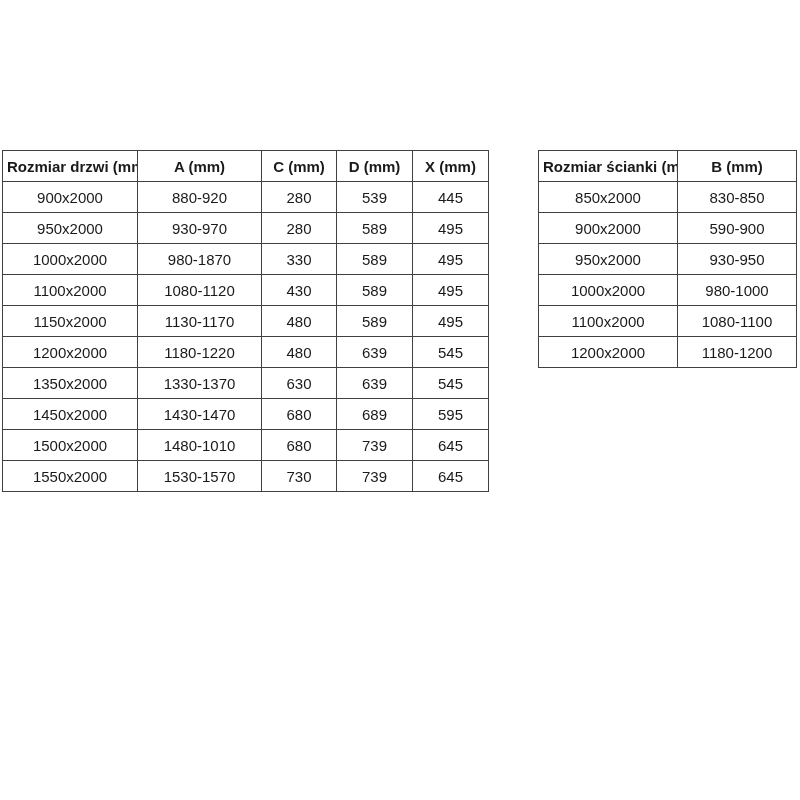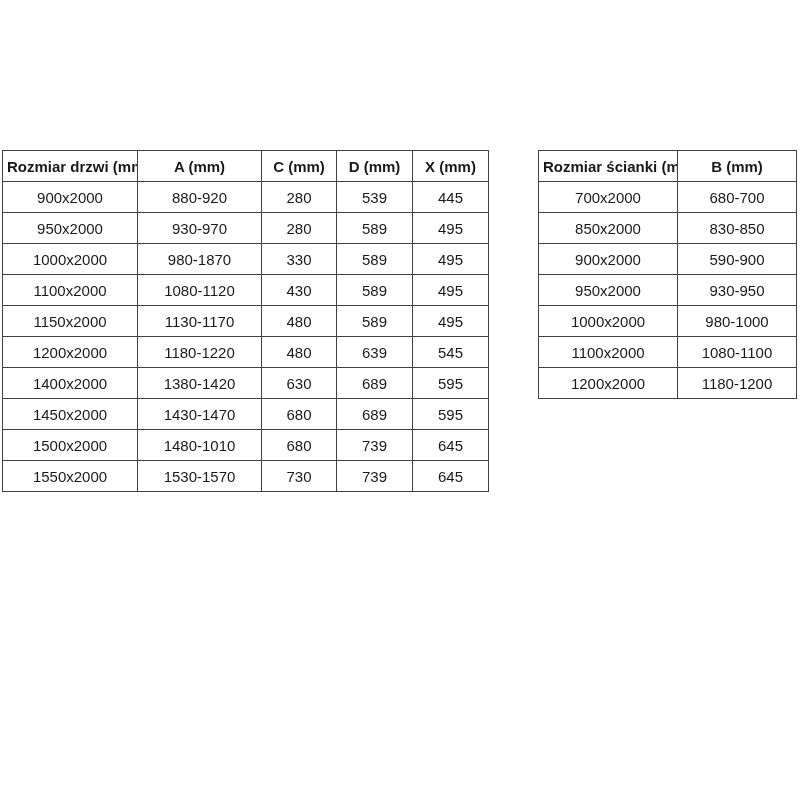--- a/index.html
+++ b/index.html
@@ -106,25 +106,25 @@
         <td>495</td>
       </tr>
       <tr>
         <td>1200x2000</td>
         <td>1180-1220</td>
         <td>480</td>
         <td>639</td>
         <td>545</td>
       </tr>
       <tr>
-        <td>1400x2000</td>
-        <td>1380-1420</td>
+        <td>1350x2000</td>
+        <td>1330-1370</td>
         <td>630</td>
-        <td>689</td>
-        <td>595</td>
+        <td>639</td>
+        <td>545</td>
       </tr>
       <tr>
         <td>1450x2000</td>
         <td>1430-1470</td>
         <td>680</td>
         <td>689</td>
         <td>595</td>
       </tr>
       <tr>
         <td>1500x2000</td>
@@ -149,24 +149,20 @@
       <col style="width: 119px;">
     </colgroup>
   <thead>
     <tr>
         <th>Rozmiar ścianki (mm)</th>
         <th>B (mm)</th>
       </tr>
   </thead>
   <tbody>
       <tr>
-        <td>700x2000</td>
-        <td>680-700</td>
-      </tr>
-      <tr>
         <td>850x2000</td>
         <td>830-850</td>
       </tr>
       <tr>
         <td>900x2000</td>
         <td>590-900</td>
       </tr>
       <tr>
         <td>950x2000</td>
         <td>930-950</td>

